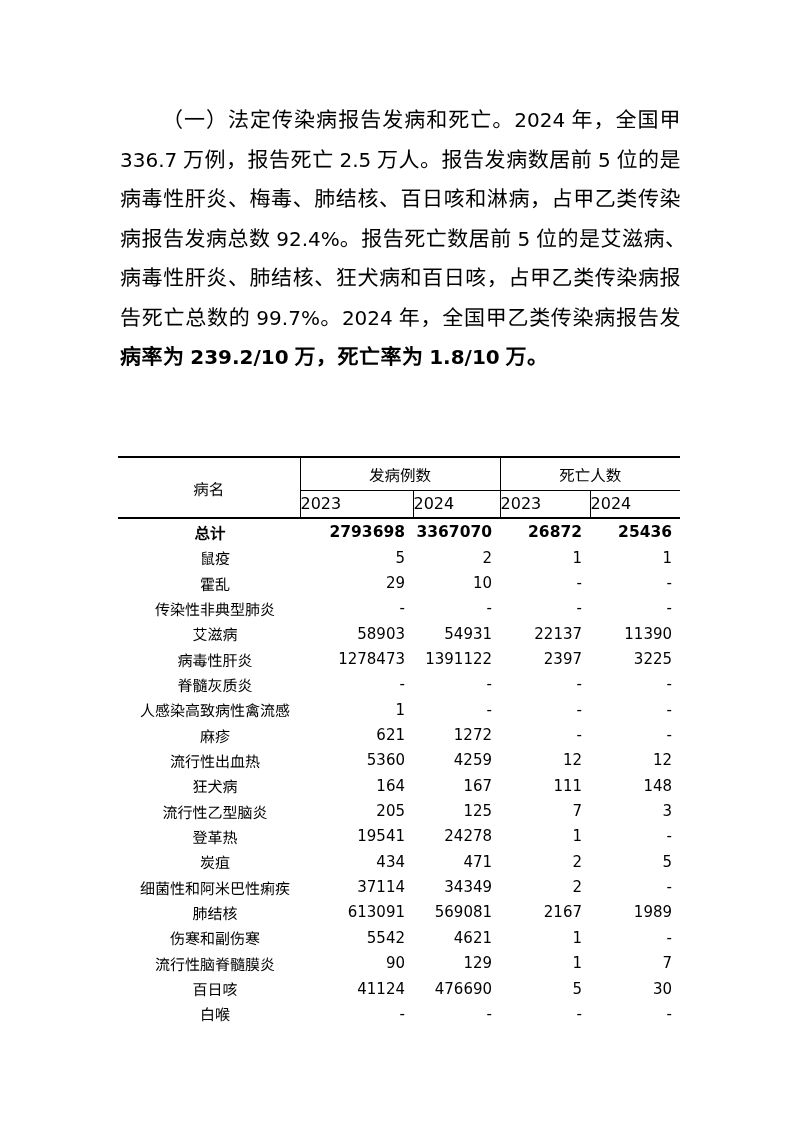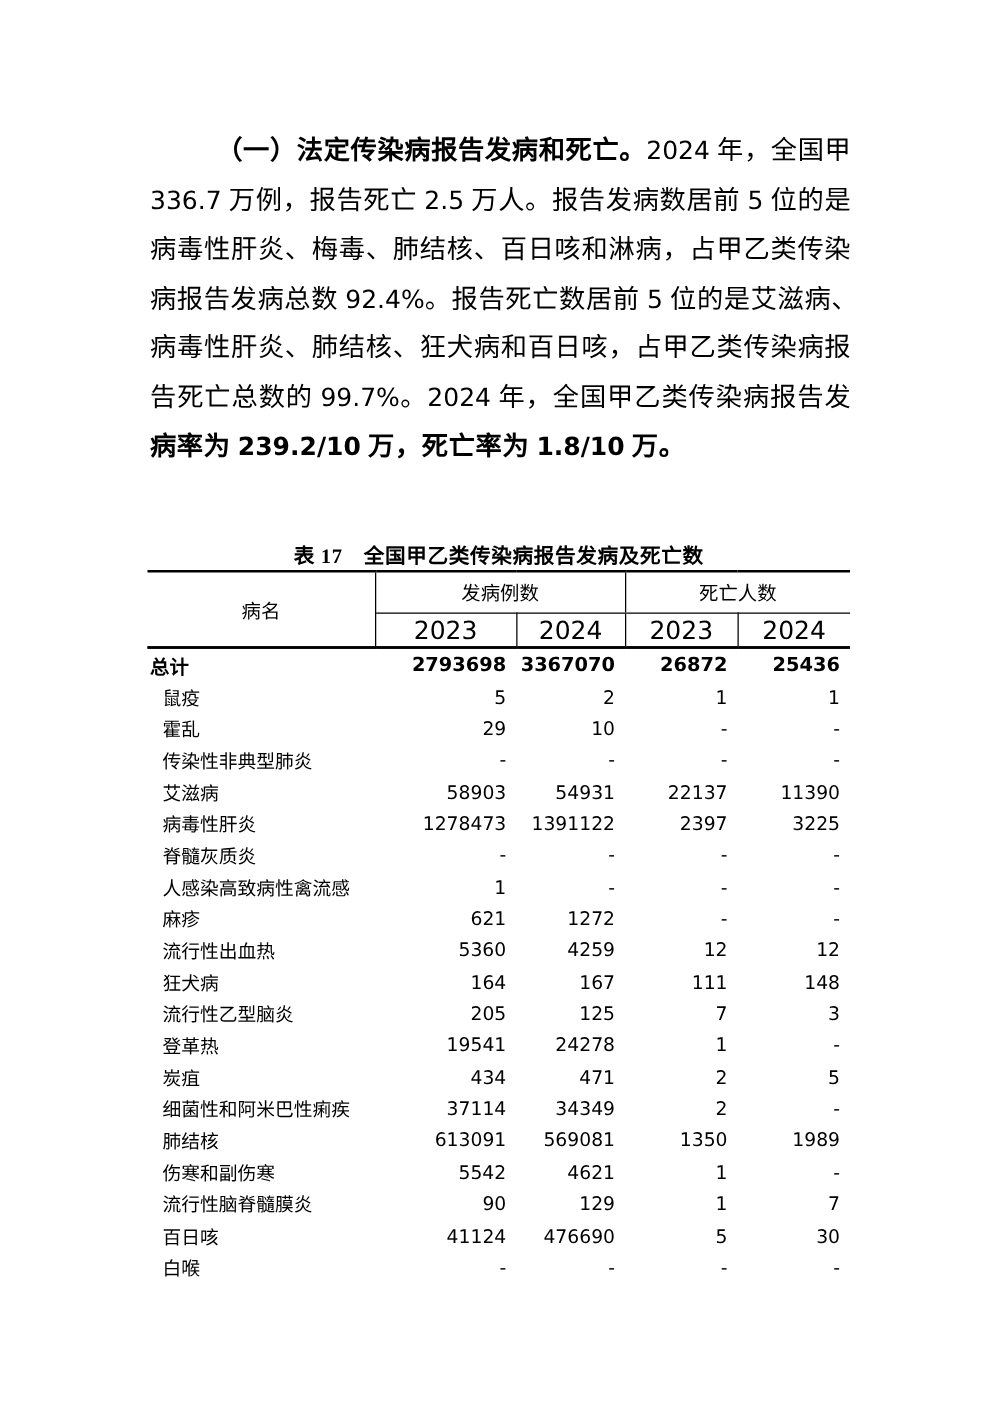--- a/index.html
+++ b/index.html
@@ -18,21 +18,21 @@
     position:absolute; left:120px; top:101px; width:561px;
   }
   .para-line {
     height:39.5px; line-height:39.5px;
     font-size:21px; letter-spacing:0.5px;
     text-align:justify; text-align-last:justify;
     white-space:nowrap;
   }
   .para-line.first { text-indent:42px; }
   .para-line.last { text-align-last:left;font-weight:bold; }
-  .seg-head { font-weight:bold;margin-left:11px; }
+  .seg-head { font-weight:normal; }
   .seg-num {
     font-family:"DejaVu Sans","Liberation Sans",sans-serif;
     font-size:20px; letter-spacing:0;
   }
   .seg-sup {
     font-size:12.5px; vertical-align:super; line-height:0;
   }
 
   
   .table-title {
@@ -58,29 +58,29 @@
   .th-group {
     border-top:2px solid #000;
     border-bottom:1.5px solid #000;
     height:33px; text-align:center; vertical-align:middle;
     font-size:15.5px; font-weight:bold;
   }
   .th-group.death { border-left:1.5px solid #000; }
   .th-year {
     border-bottom:2px solid #000;
     border-left:1.5px solid #000;
-    height:28px; text-align:center; vertical-align:middle;
+    height:28px; text-align:left; vertical-align:middle;
     font-family:"DejaVu Sans","Liberation Sans",sans-serif;
-    font-size:20px; font-weight:bold;
+    font-size:16px; font-weight:bold;
   }
 
   .report-table tbody tr { height:25.35px; }
   .report-table tbody tr.total { height:27px; }
   td.name {
-    text-align:left; padding-left:12px;
+    text-align:center; padding-left:12px;
     font-size:15px; vertical-align:middle; white-space:nowrap;margin-top:23px;
   }
   td.val {
     text-align:right; padding-right:8px;
     font-family:"DejaVu Sans","Liberation Sans",sans-serif;
     font-size:15px; vertical-align:middle;
   }
   tr.total td.name { padding-left:2px; font-weight:bold; font-size:15.5px; }
   tr.total td.val { font-weight:bold; font-size:15.5px; }
 </style>
@@ -92,21 +92,20 @@
   <div class="paragraph" id="paragraph">
       <div class="para-line first"><span class="seg-head">（一）法定传染病报告发病和死亡。</span><span class="seg-num">2024</span><span class="seg-txt"> 年，全国甲</span></div>
       <div class="para-line"><span class="seg-num">336.7</span><span class="seg-txt"> 万例，报告死亡 </span><span class="seg-num">2.5</span><span class="seg-txt"> 万人。报告发病数居前 </span><span class="seg-num">5</span><span class="seg-txt"> 位的是</span></div>
       <div class="para-line"><span class="seg-txt">病毒性肝炎、梅毒、肺结核、百日咳和淋病，占甲乙类传染</span></div>
       <div class="para-line"><span class="seg-txt">病报告发病总数 </span><span class="seg-num">92.4%</span><span class="seg-txt">。报告死亡数居前 </span><span class="seg-num">5</span><span class="seg-txt"> 位的是艾滋病、</span></div>
       <div class="para-line"><span class="seg-txt">病毒性肝炎、肺结核、狂犬病和百日咳，占甲乙类传染病报</span></div>
       <div class="para-line"><span class="seg-txt">告死亡总数的 </span><span class="seg-num">99.7%</span><span class="seg-txt">。</span><span class="seg-num">2024</span><span class="seg-txt"> 年，全国甲乙类传染病报告发</span></div>
       <div class="para-line last"><span class="seg-txt">病率为 </span><span class="seg-num">239.2/10</span><span class="seg-txt"> 万，死亡率为 </span><span class="seg-num">1.8/10</span><span class="seg-txt"> 万。</span></div>
     </div>
 
-  <div class="table-title">表 17　全国甲乙类传染病报告发病及死亡数</div>
 
   <table class="report-table">
     <colgroup>
       <col style="width:182px">
       <col style="width:113px">
       <col style="width:87px">
       <col style="width:90px">
       <col style="width:90px">
     </colgroup>
     <thead>
@@ -225,21 +224,21 @@
           <td class="name">细菌性和阿米巴性痢疾</td>
           <td class="val">37114</td>
           <td class="val">34349</td>
           <td class="val">2</td>
           <td class="val">-</td>
         </tr>
         <tr>
           <td class="name">肺结核</td>
           <td class="val">613091</td>
           <td class="val">569081</td>
-          <td class="val">1350</td>
+          <td class="val">2167</td>
           <td class="val">1989</td>
         </tr>
         <tr>
           <td class="name">伤寒和副伤寒</td>
           <td class="val">5542</td>
           <td class="val">4621</td>
           <td class="val">1</td>
           <td class="val">-</td>
         </tr>
         <tr>

